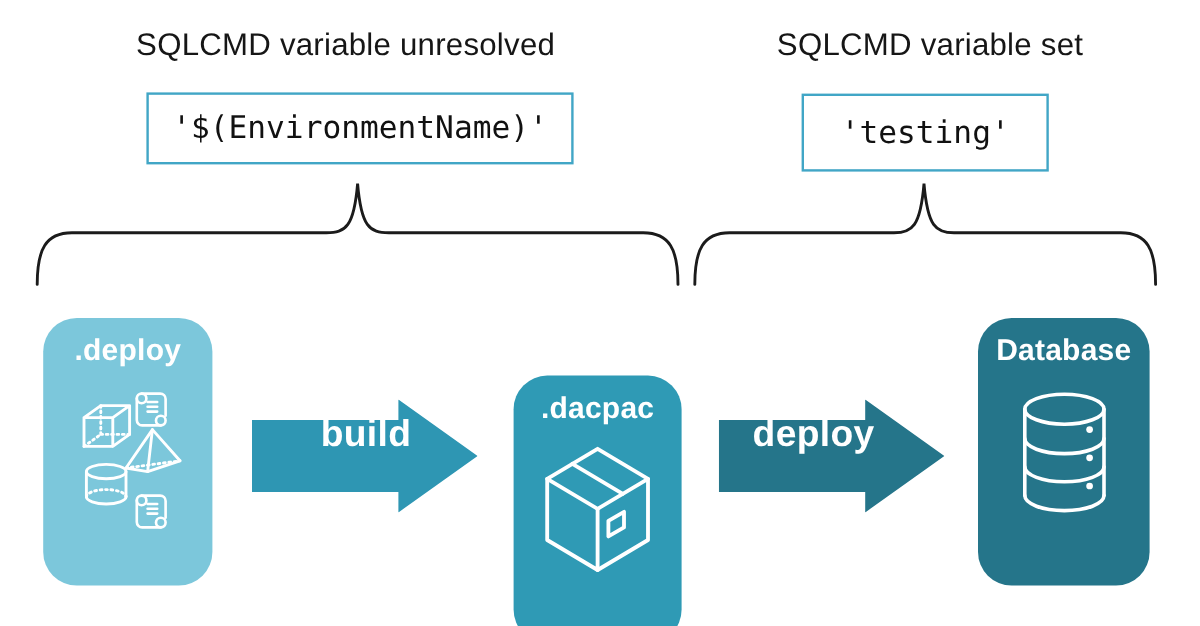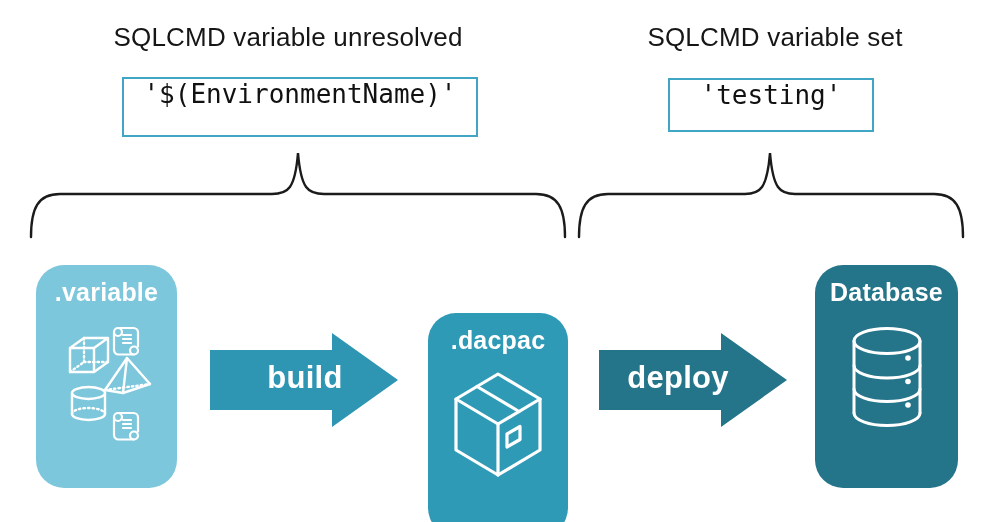--- a/index.html
+++ b/index.html
@@ -21,24 +21,25 @@
     text-align: center;
     letter-spacing: 0.2px;
   }
   .section-title.left { left: 88px; width: 400px; }
   .section-title.right { left: 575px; width: 400px; }
   .code-box {
     position: absolute;
     border: 2px solid #41a6c6;
     background: #ffffff;
     display: flex;
+    align-items: center;
     justify-content: center;
   }
   .code-box.left { left: 122px; top: 77px; width: 356px; height: 60px; }
-  .code-box.right { left: 668px; top: 78px; width: 206px; height: 54px; }
+  .code-box.right { left: 668px; top: 78px; width: 206px; height: 65px; }
   .code-text {
     font-family: "DejaVu Sans Mono", monospace;
     font-size: 26px;
     color: #111111;
     white-space: pre;
   }
   .brace { position: absolute; }
   .brace.left { left: 29px; top: 146px; }
   .brace.right { left: 577px; top: 146px; }
   .node {
@@ -63,21 +64,21 @@
   }
   .node-icon { position: absolute; }
   .sql-objects-icon { left: 24px; top: 57px; }
   .package-icon { left: 22px; top: 57px; }
   .database-icon { left: 30px; top: 60px; }
   .arrow-svg { position: absolute; top: 333px; }
   .arrow-svg.build { left: 210px; }
   .arrow-svg.deploy { left: 599px; }
   .arrow-label {
     position: absolute;
-    top: 360px;
+    top: 344px;
     color: #ffffff;
     font-size: 31px;
     font-weight: bold;
     text-align: center;
     letter-spacing: 0.3px;
   }
   .arrow-label.build { left: 212px; width: 186px; }
   .arrow-label.deploy { left: 599px; width: 158px; }
   .icon-stroke {
     fill: none;
@@ -108,21 +109,21 @@
   </div>
 
   <svg class="brace left" width="538" height="94" viewBox="0 0 538 94">
     <path class="brace-path" d="M2,91 C2,62 9,48 31,48 L243,48 C259,48 266,43 269,7 C272,43 279,48 295,48 L507,48 C529,48 536,62 536,91"></path>
   </svg>
   <svg class="brace right" width="388" height="94" viewBox="0 0 388 94">
     <path class="brace-path" d="M2,91 C2,62 9,48 31,48 L168,48 C183,48 190,43 193,7 C196,43 203,48 218,48 L357,48 C379,48 386,62 386,91"></path>
   </svg>
 
   <div class="node sqlproj">
-    <div class="node-label">.variable</div>
+    <div class="node-label">.deploy</div>
     <svg class="node-icon sql-objects-icon" width="92" height="120" viewBox="0 0 92 120">
 
       <g class="icon-stroke" stroke-width="2.4">
         <path d="M10,26 H34 V50 H10 Z M10,26 L24,16 H48 L34,26 M48,16 V40 L34,50"></path>
         <path d="M10,50 L24,40 M24,40 V16 M24,40 H48" stroke-dasharray="1.5 3"></path>
       </g>
 
       <g class="icon-stroke" stroke-width="2.2" transform="translate(52,3)">
         <circle cx="6" cy="7" r="4"></circle>
         <path d="M6,3 H21.5 a4.5,4.5 0 0 1 4.5,4.5 V21.5"></path>

